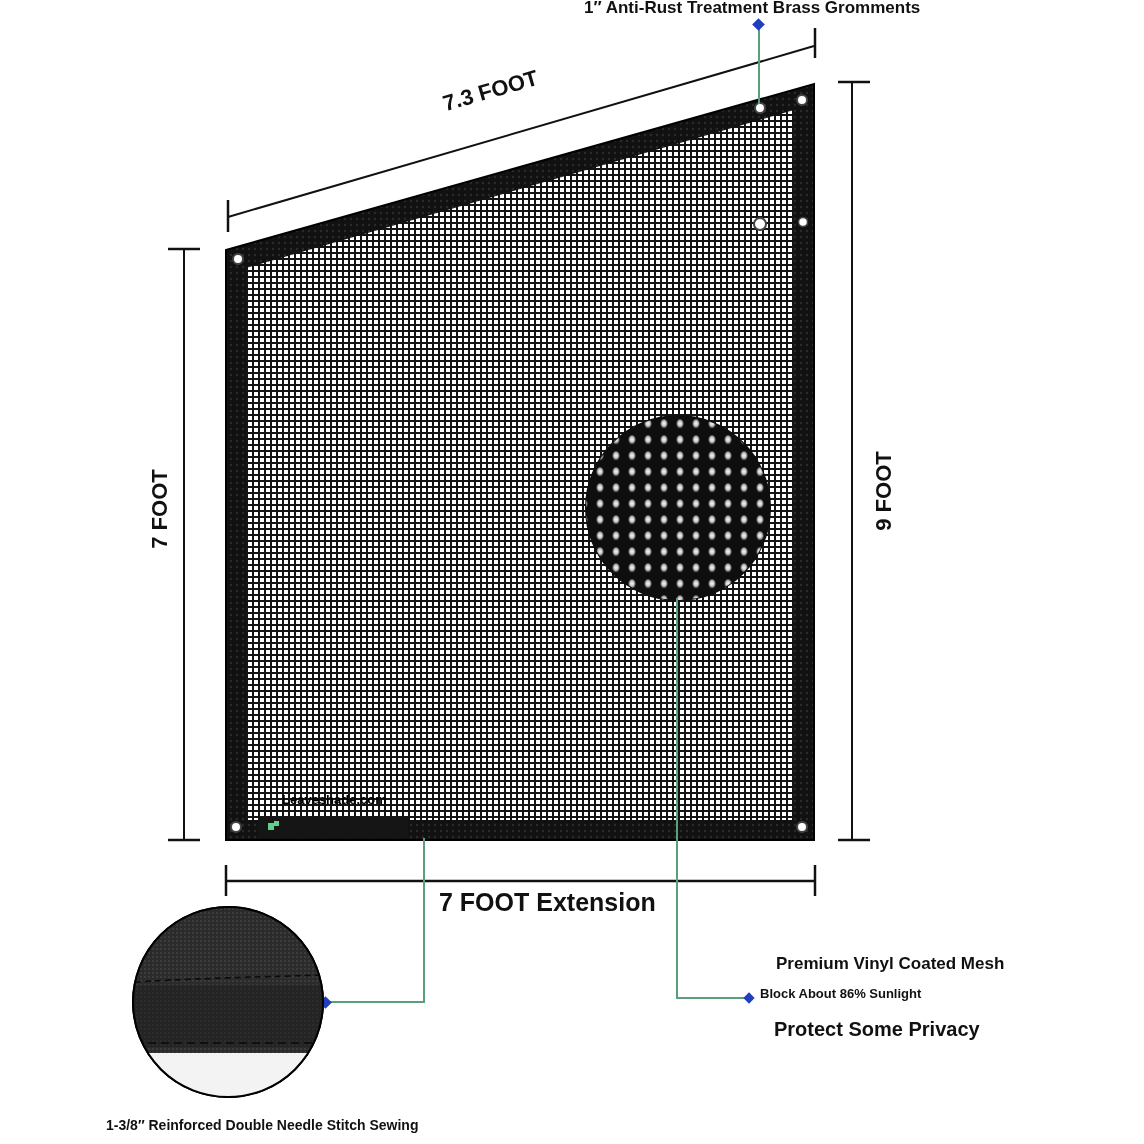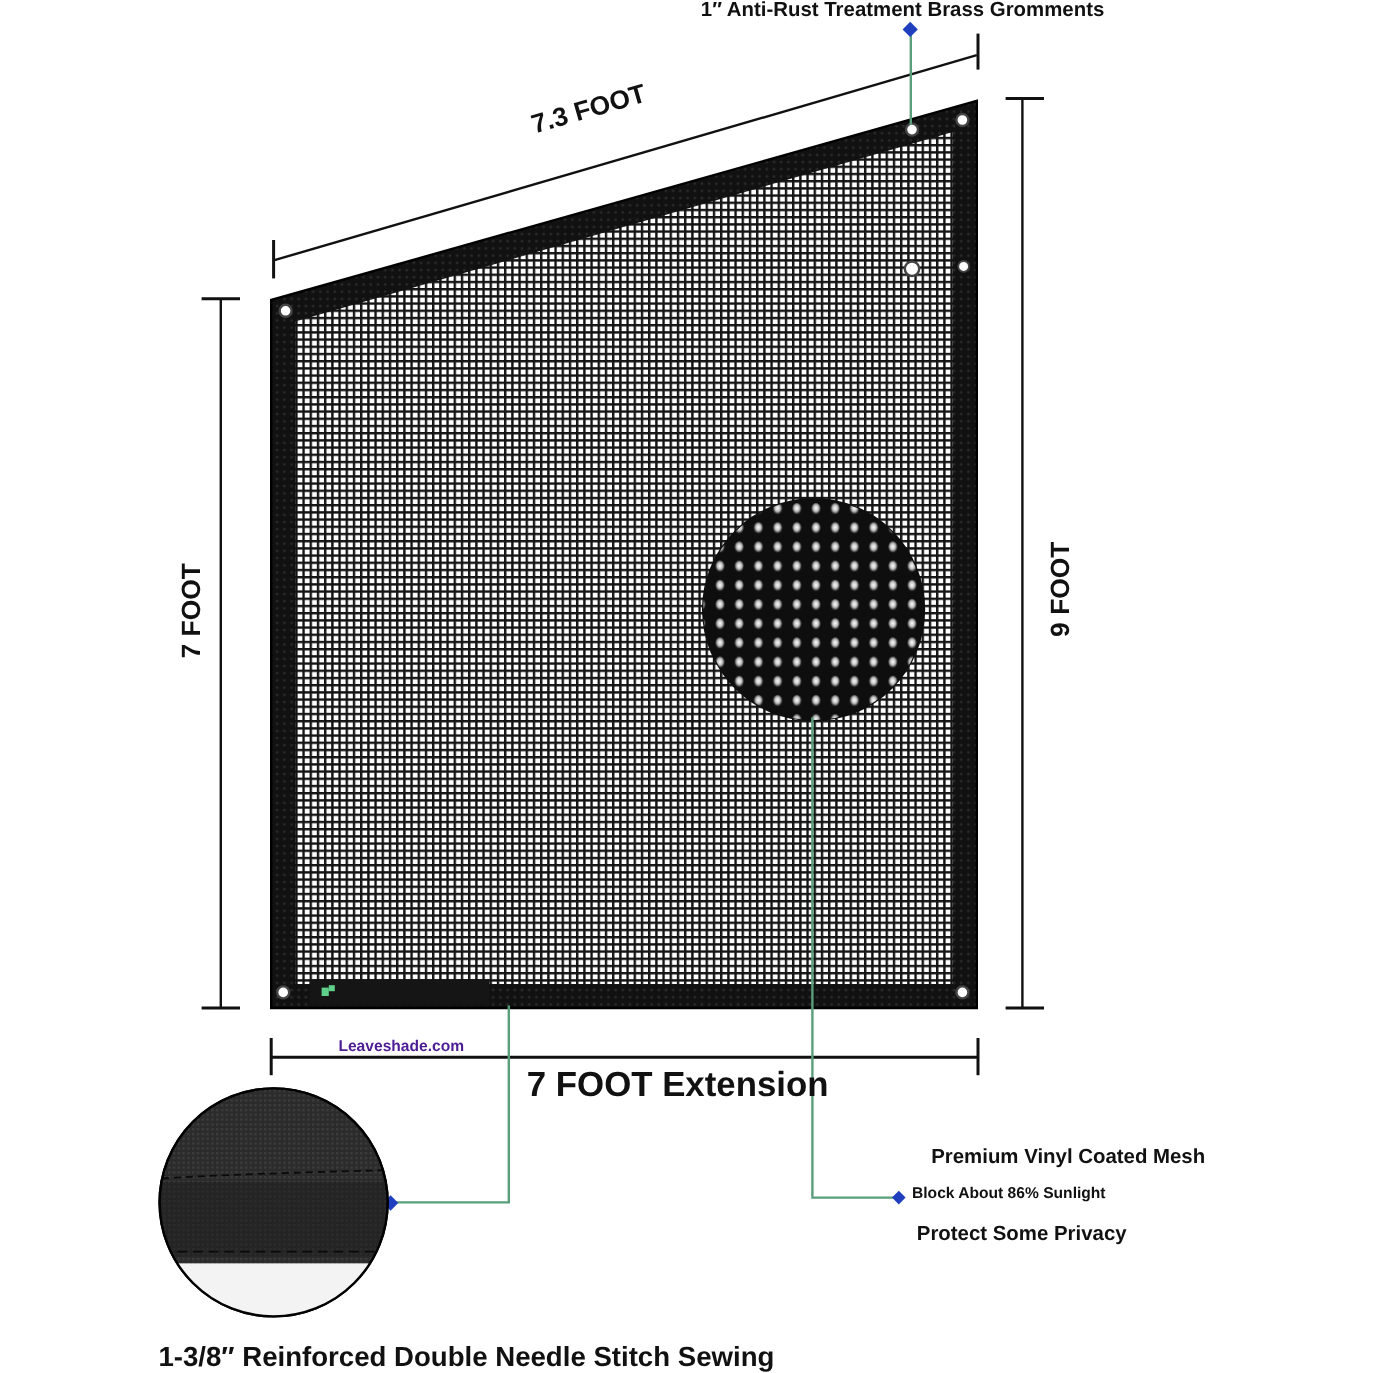--- a/index.html
+++ b/index.html
@@ -113,23 +113,23 @@
 </svg>
 
 <div class="lbl" style="left:584px; top:-2px; font-size:17px;">1″ Anti-Rust Treatment Brass Gromments</div>
 
 <div class="lbl" style="left:440px; top:92px; font-size:22px; transform:rotate(-16deg); transform-origin:left top;">7.3 FOOT</div>
 
 <div class="lbl" style="left:100px; top:496px; font-size:22px; width:120px; text-align:center; transform:rotate(-90deg);">7 FOOT</div>
 
 <div class="lbl" style="left:824px; top:478px; font-size:22px; width:120px; text-align:center; transform:rotate(-90deg);">9 FOOT</div>
 
-<div class="lbl" style="left:439px; top:888px; font-size:29px;">7 FOOT Extension</div>
+<div class="lbl" style="left:439px; top:888px; font-size:25px;">7 FOOT Extension</div>
 
-<div class="lbl" style="left:282px; top:864px; font-size:13px; color:#4c1d95;text-align:right;">Leaveshade.com</div>
+<div class="lbl" style="left:282px; top:792px; font-size:13px; color:#000000;text-align:right;">Leaveshade.com</div>
 
 <div style="position:absolute; left:760px; top:954px;">
   <div class="lbl" style="position:absolute; left:0; top:0; font-size:17px;margin-left:16px;">Premium Vinyl Coated Mesh</div>
   <div class="lbl" style="position:absolute; left:0; top:32px; font-size:13px;">Block About 86% Sunlight</div>
-  <div class="lbl" style="position:absolute; left:4px; top:64px; font-size:17px;">Protect Some Privacy</div>
+  <div class="lbl" style="position:absolute; left:14px; top:64px; font-size:20px;">Protect Some Privacy</div>
 </div>
 
-<div class="lbl" style="left:106px; top:1117px; font-size:23px;margin-left:26px;">1-3/8″ Reinforced Double Needle Stitch Sewing</div>
+<div class="lbl" style="left:106px; top:1117px; font-size:14px;">1-3/8″ Reinforced Double Needle Stitch Sewing</div>
 
 </body></html>

